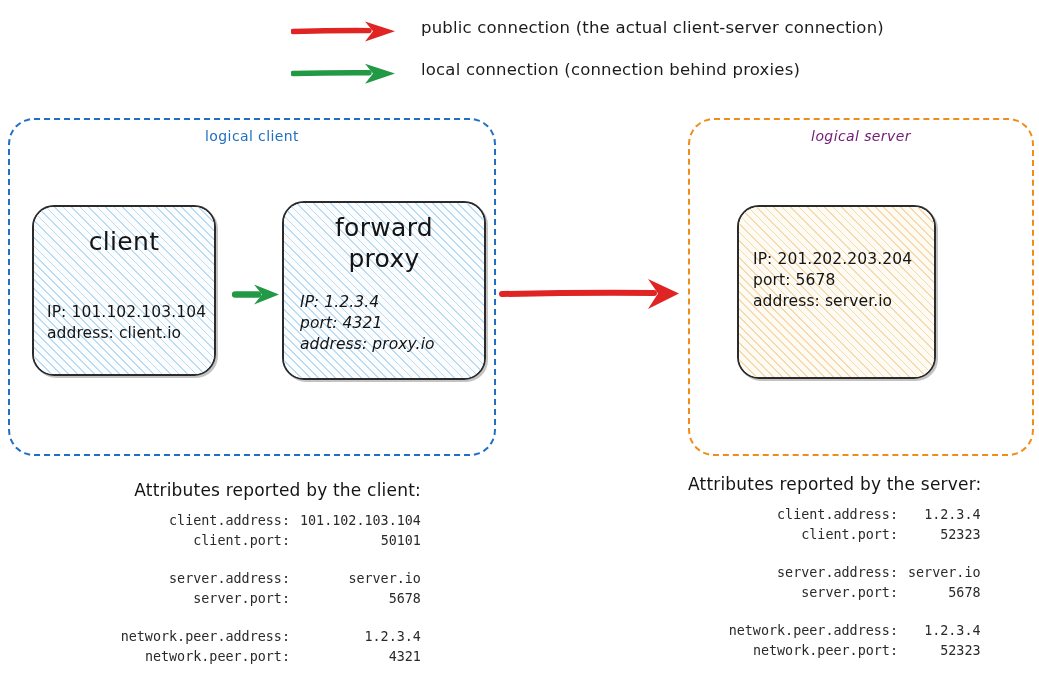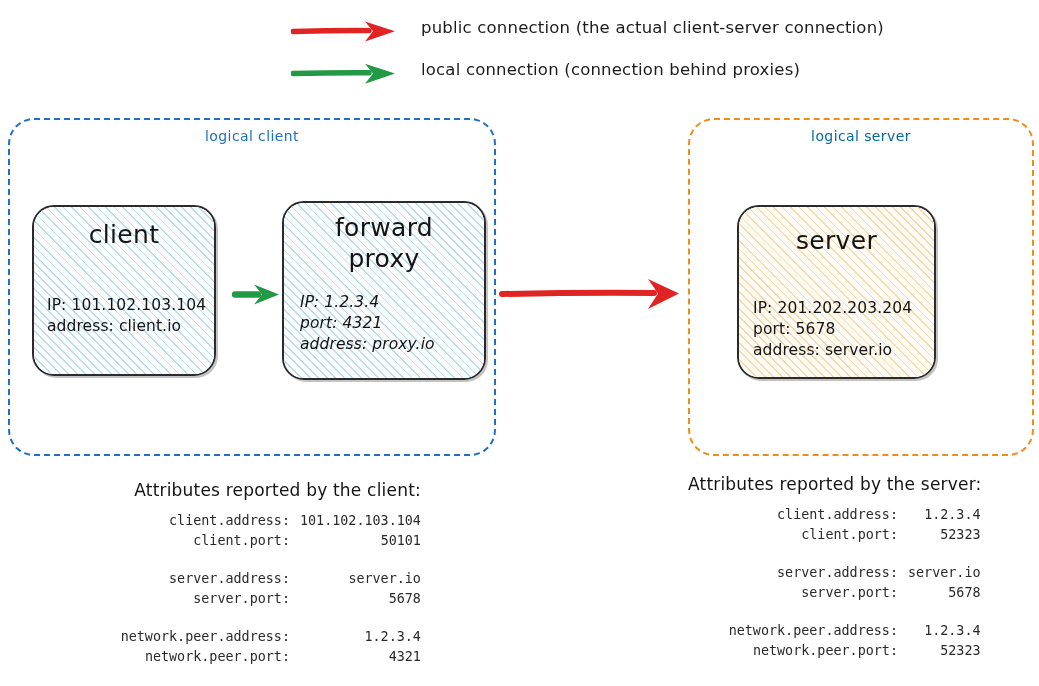--- a/index.html
+++ b/index.html
@@ -64,21 +64,21 @@
   .logical-title {
     position: absolute;
     top: 8px;
     width: 100%;
     text-align: center;
     font-size: 14px;
     letter-spacing: .4px;
     white-space: nowrap;
   }
   #logical-client-title { color: #1f6fc4; }
-  #logical-server-title { color: #0369a1; }
+  #logical-server-title { color: #701a75; font-style: italic; }
 
   
   .node {
     position: absolute;
     border: 2.2px solid #2b2b2b;
     border-radius: 22px;
     box-sizing: border-box;
     box-shadow: 2px 2px 0 rgba(40,40,40,.28);
     overflow: hidden;
   }
@@ -120,21 +120,21 @@
   .node-lines {
     font-size: 15.5px;
     line-height: 21px;
     color: #141414;
     letter-spacing: .1px;
     white-space: nowrap;
   }
 
   
   #node-client { left: 32px; top: 205px; width: 184px; height: 171px; }
-  #node-client .node-title { padding-top: 12px; }
+  #node-client .node-title { padding-top: 19px; }
   #node-client .node-lines { padding-left: 13px; padding-top: 45px; }
 
   #node-forward-proxy { left: 282px; top: 201px; width: 204px; height: 179px; }
   #node-forward-proxy .node-title { padding-top: 9px; }
   #node-forward-proxy .node-lines { padding-left: 16px; padding-top: 18px; font-style: italic; }
 
   #node-server { left: 737px; top: 205px; width: 199px; height: 174px; }
   #node-server .node-title { padding-top: 18px; }
   #node-server .node-lines { padding-left: 14px; padding-top: 42px; }
 
@@ -235,21 +235,20 @@
   <path d="M150 7 L 181 21.6 L 150 37 L 160 21.6 Z" fill="#e02424"></path>
 </svg>
 
 <div class="logical-box" id="logical-server-box">
   <div class="logical-title hand" id="logical-server-title">logical server</div>
 </div>
 
 <div class="node node-orange" id="node-server">
   <div class="hatch"></div>
   <div class="node-inner">
-    <div class="node-title hand">server</div>
     <div class="node-lines hand">
       <div>IP: 201.202.203.204</div>
       <div>port: 5678</div>
       <div>address: server.io</div>
     </div>
   </div>
 </div>
 
 <div class="attrs" id="attrs-client">
   <div class="attrs-heading hand">Attributes reported by the client:</div>

